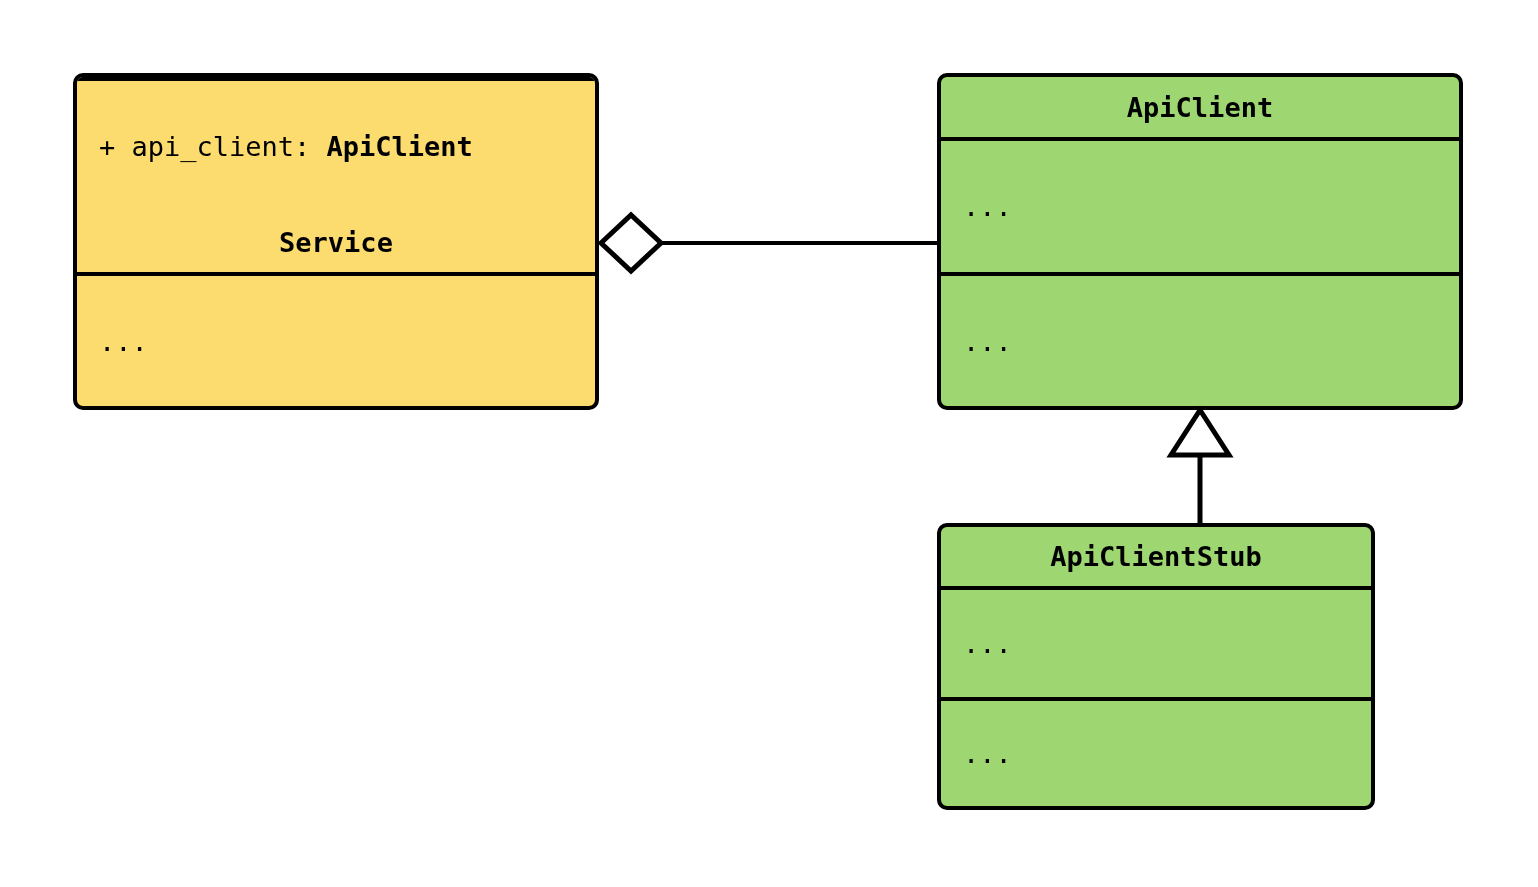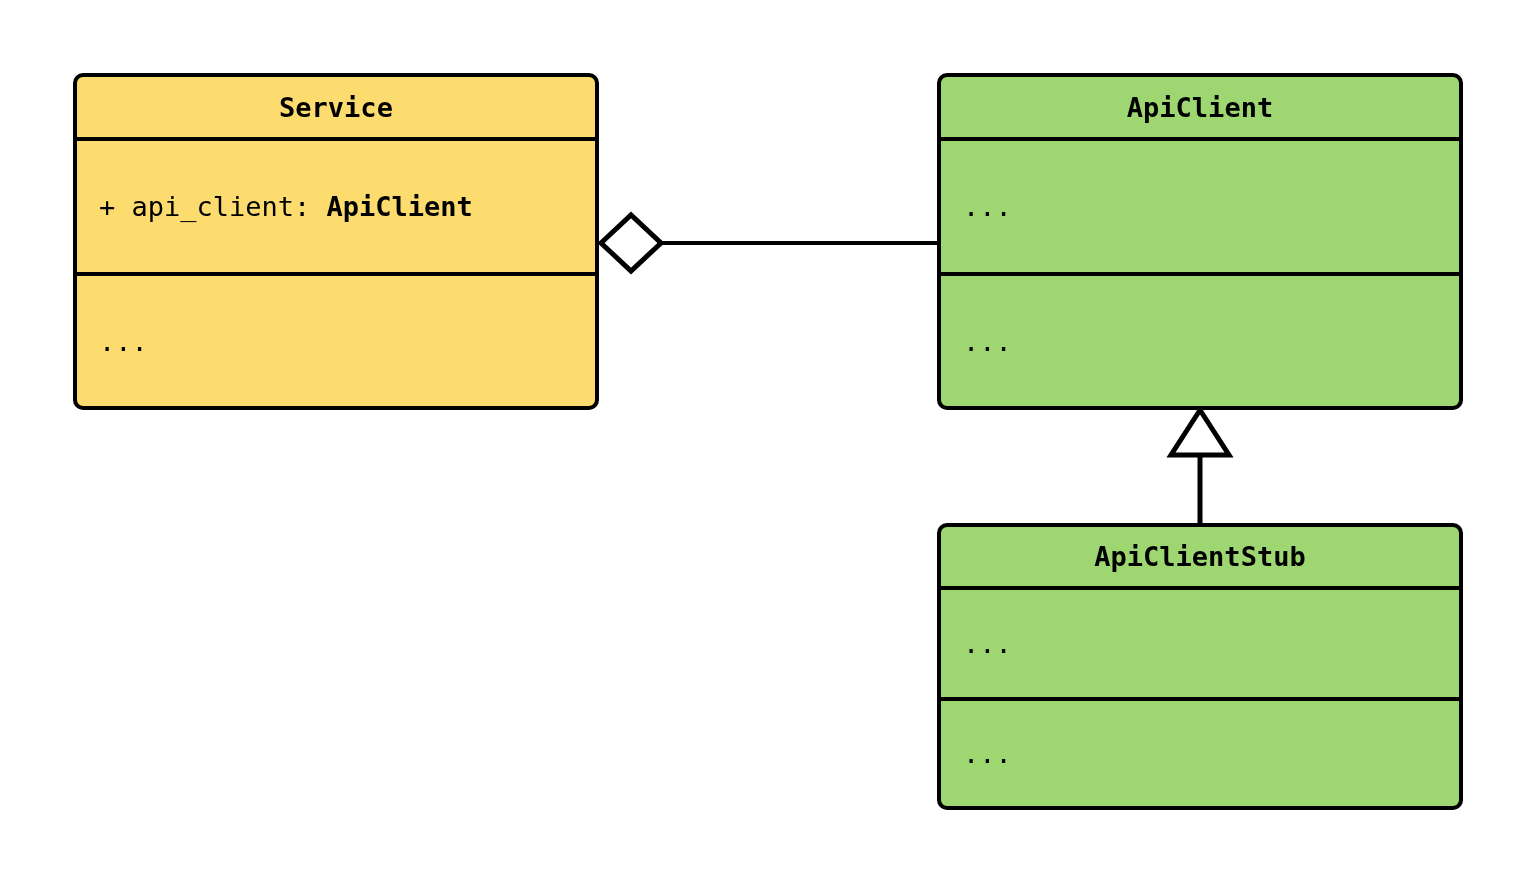--- a/index.html
+++ b/index.html
@@ -87,46 +87,46 @@
     height: 337px;
   }
   #apiclient-title    { height: 60px; }
   #apiclient-attributes { height: 135px; }
   #apiclient-methods  { flex: 1; }
 
   
   #apiclientstub-class {
     left: 937px;
     top: 523px;
-    width: 526px;
+    width: 438px;
     height: 287px;
   }
   #apiclientstub-title      { height: 59px; }
   #apiclientstub-attributes { height: 111px; }
   #apiclientstub-methods    { flex: 1; }
 
   #edges {
     position: absolute;
     left: 0; top: 0;
     width: 1538px;
     height: 887px;
     pointer-events: none;
   }
 </style>
 </head>
 <body style="background: rgb(255, 255, 255);">
 
 <div id="canvas">
 
   <div class="uml-class yellow" id="service-class" style="background: rgb(252, 220, 110); border-color: rgb(0, 0, 0);">
+    <div class="compartment divider-top" id="service-attributes">
+      <span class="member-text"><span>+ api_client: </span><span class="type-name">ApiClient</span></span>
+    </div>
     <div class="compartment title-row" id="service-title">
       <span class="class-title">Service</span>
-    </div>
-    <div class="compartment divider-top" id="service-attributes">
-      <span class="member-text"><span>+ api_client: </span><span class="type-name">ApiClient</span></span>
     </div>
     <div class="compartment divider-top" id="service-methods">
       <span class="ellipsis-text">...</span>
     </div>
   </div>
 
   <div class="uml-class green" id="apiclient-class" style="background: rgb(158, 214, 114); border-color: rgb(0, 0, 0);">
     <div class="compartment title-row" id="apiclient-title">
       <span class="class-title">ApiClient</span>
     </div>

